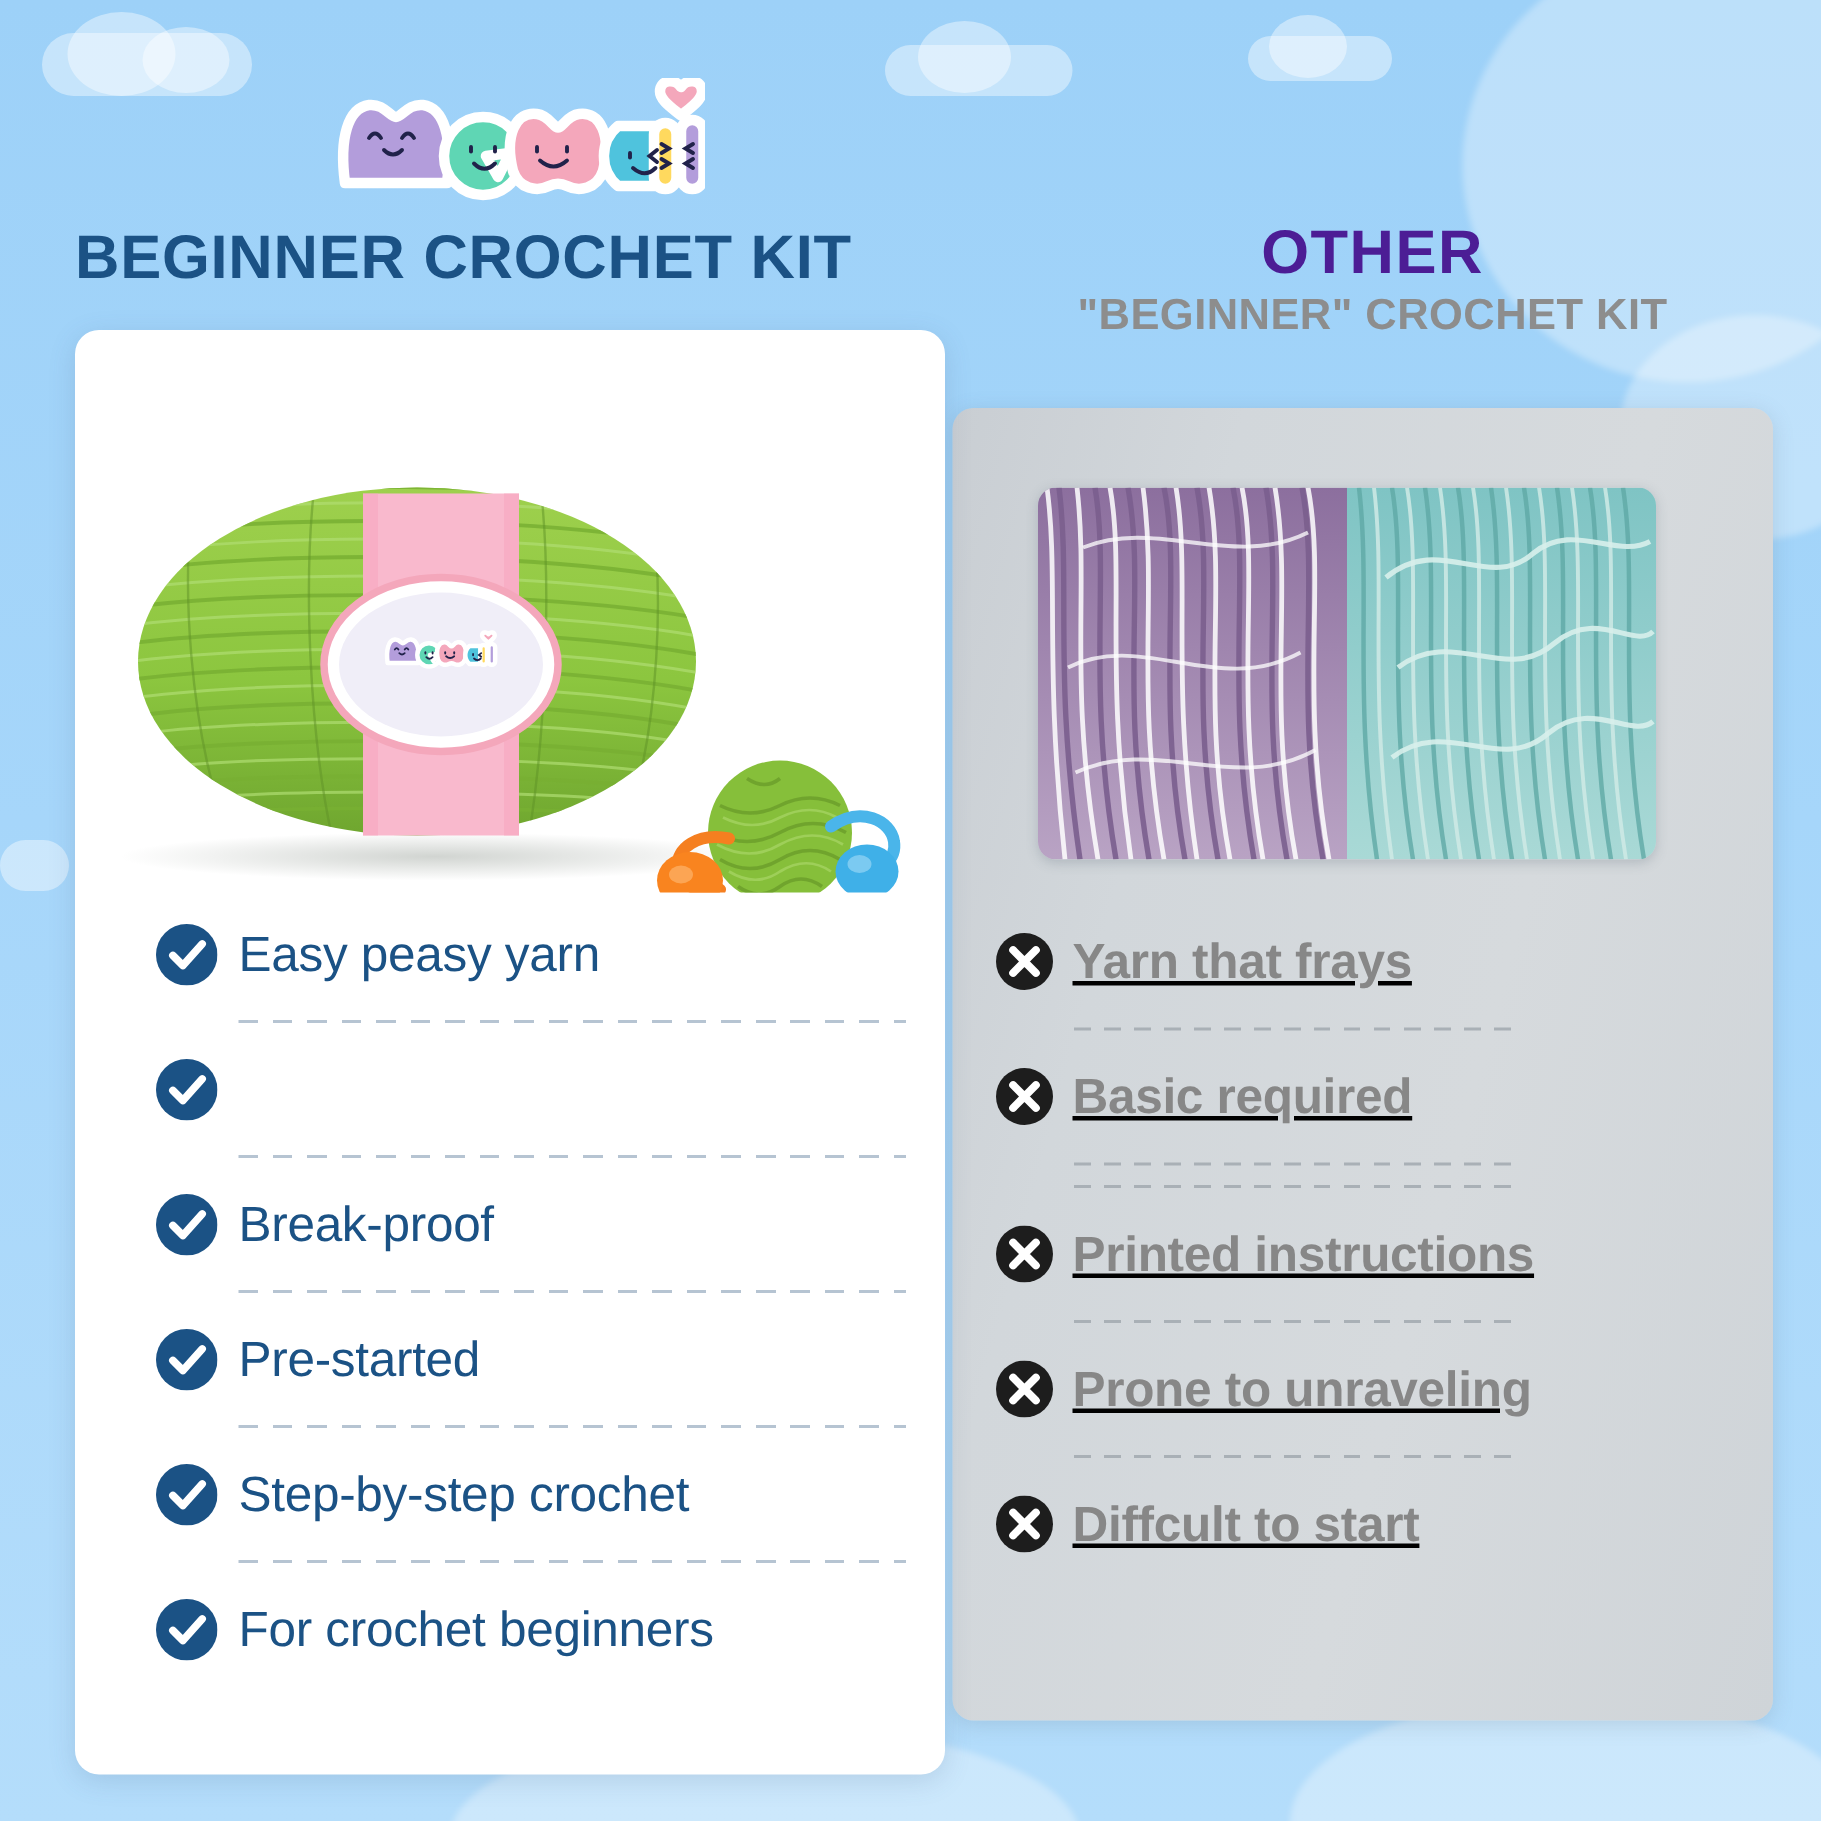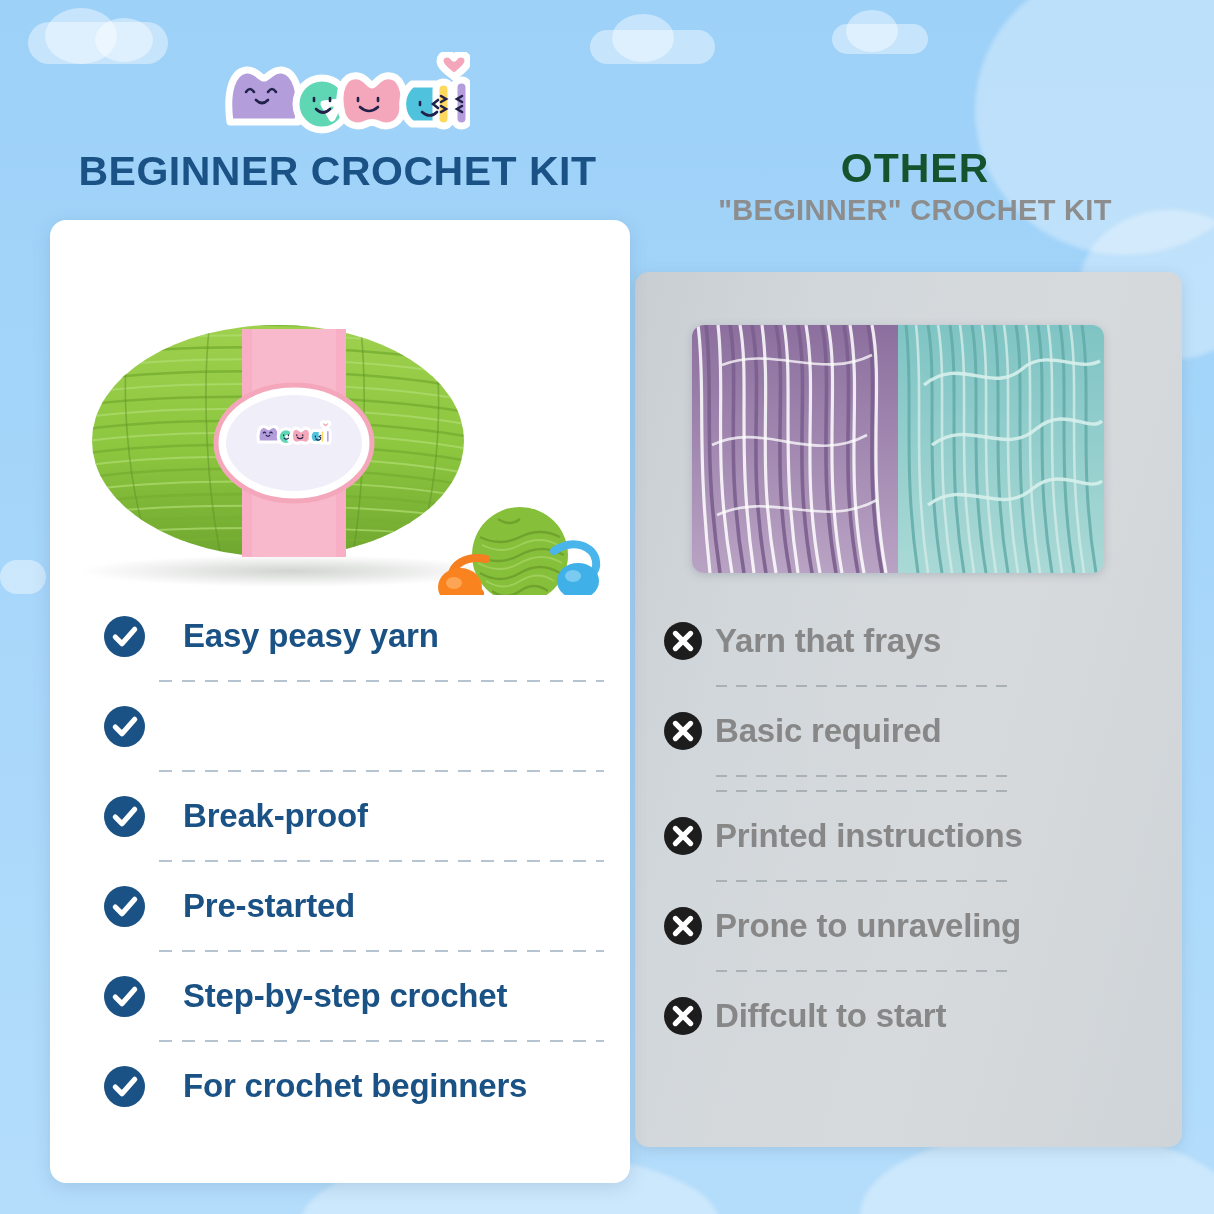--- a/index.html
+++ b/index.html
@@ -37,31 +37,31 @@
   
   .logo {
     position:absolute; left:222px; top:52px;
     width:248px; height:84px;
   }
   .logo svg { width:100%; height:100%; display:block; }
 
   
   .head-left {
     position:absolute; left:50px; top:148px; width:575px;
-    text-align:center;
+    text-align:left;
     font-size:41px; font-weight:bold; letter-spacing:.5px;
     color:#1b5285;
   }
   .head-right-wrap {
     position:absolute; left:635px; top:145px; width:560px;
     text-align:center;
   }
   .head-right {
     font-size:41px; font-weight:bold; letter-spacing:1px;
-    color:#14532d;
+    color:#4c1d95;
   }
   .head-right-sub {
     margin-top:2px;
     font-size:29px; font-weight:bold; letter-spacing:.3px;
     color:#8d8d8d;
   }
 
   
   .card-gray {
     position:absolute; left:635px; top:272px;
@@ -96,29 +96,29 @@
 
   
   .list-left {
     position:absolute; left:104px; top:605px; width:500px;
   }
   .list-right {
     position:absolute; left:664px; top:610px; width:470px;
   }
   .frow { display:flex; align-items:center; }
   .frow-left { height:62px; }
-  .frow-right { height:62px; }
+  .frow-right { height:62px;text-decoration:underline; }
 
   .ico { flex:0 0 auto; display:block; }
   .ico-check { width:41px; height:41px; margin-right:14px; }
   .ico-x { width:38px; height:38px; margin-right:13px; }
 
   .ftext-left {
-    font-size:33px; font-weight:bold; color:#1b5285;
-    letter-spacing:-.2px; white-space:nowrap;margin-left:24px;
+    font-size:33px; font-weight:normal; color:#1b5285;
+    letter-spacing:-.2px; white-space:nowrap;
   }
   .ftext-right {
     font-size:33px; font-weight:bold; color:#878787;
     letter-spacing:-.2px; white-space:nowrap;
   }
 
   .dash-left {
     height:2px; margin:13px 0 13px 55px;
     background-image:repeating-linear-gradient(to right,
       #b6c4d2 0px, #b6c4d2 13px, transparent 13px, transparent 23px);

